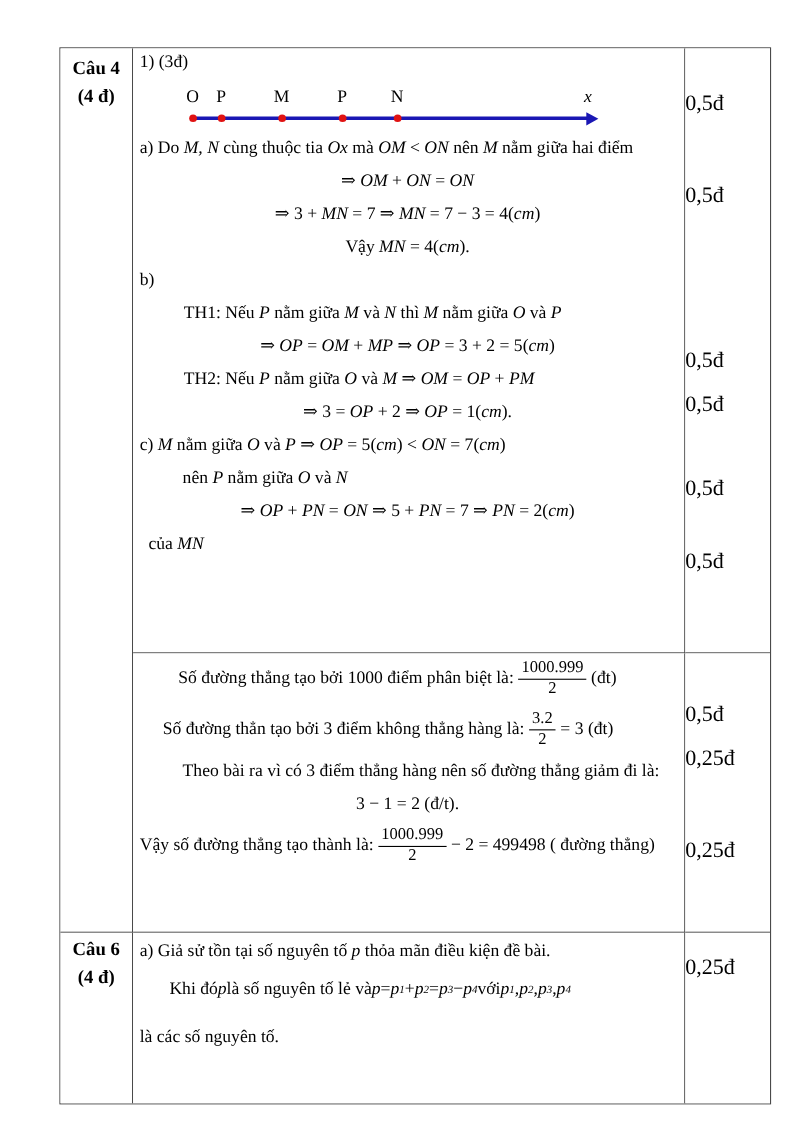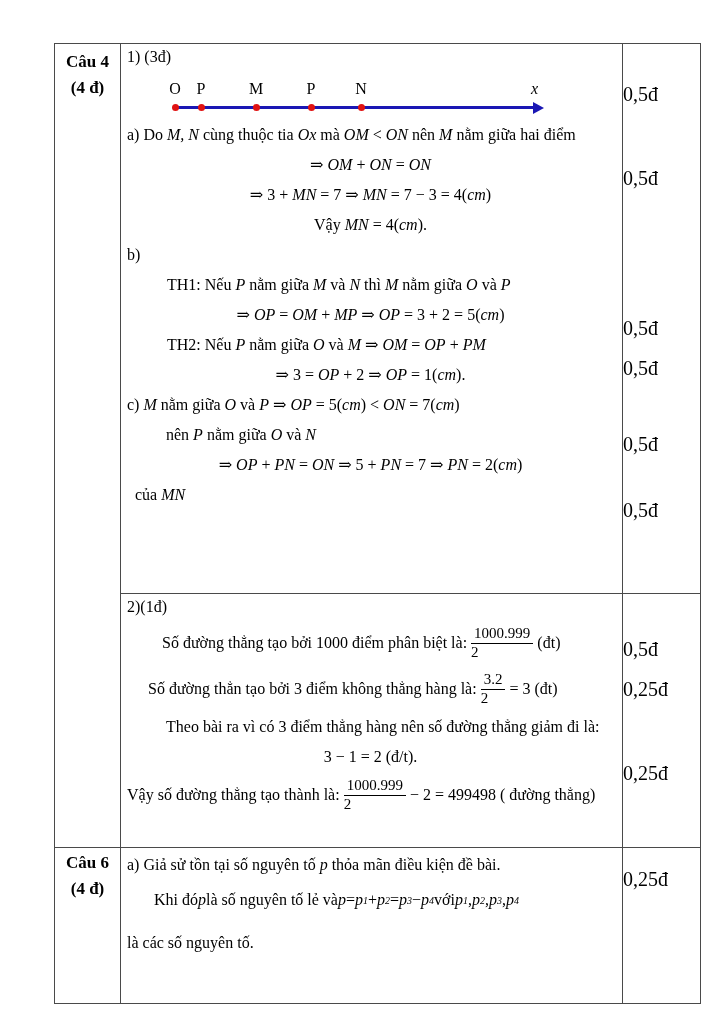--- a/index.html
+++ b/index.html
@@ -21,21 +21,21 @@
   .frl{height:46px;display:flex;align-items:center;white-space:nowrap;}
   .c{text-align:center;justify-content:center;}
   .i40{padding-left:40px;}
   .i35{padding-left:35px;}
   .i27{padding-left:27px;}
   .i21{padding-left:21px;}
   .i8{padding-left:8px;}
   .i3{padding-left:3px;margin-left:36px;}
   i{font-style:italic;}
   sub{font-size:10px;font-style:italic;}
-  .frac{display:inline-block;text-align:left;vertical-align:middle;font-size:15px;line-height:1.15;margin:16px 4px;}
+  .frac{display:inline-block;text-align:center;vertical-align:middle;font-size:15px;line-height:1.15;margin:16px 4px;}
   .frac .num{display:block;border-bottom:1px solid #000;padding:0 3px;}
   .frac .den{display:block;}
   .diagram{position:relative;height:50px;}
   .dlabel{position:absolute;top:10px;font-size:16px;transform:translateX(-50%);}
   .axisx{position:absolute;top:10px;font-size:16px;font-style:italic;}
   .ray{position:absolute;top:36px;height:3px;border-radius:1px;}
   .dot{position:absolute;top:33.5px;width:7px;height:7px;border-radius:50%;}
   .ahead{position:absolute;top:31.5px;width:0;height:0;
          border-top:6px solid transparent;border-bottom:6px solid transparent;
          border-left:11px solid #1a17b4;}
@@ -92,21 +92,20 @@
     <div class="cell bB">
       <div class="pt" style="top:40px">0,5đ</div>
       <div class="pt" style="top:124px">0,5đ</div>
       <div class="pt" style="top:274px">0,5đ</div>
       <div class="pt" style="top:314px">0,5đ</div>
       <div class="pt" style="top:390px">0,5đ</div>
       <div class="pt" style="top:456px">0,5đ</div>
     </div>
 
     <div class="cell bR bB content" style="grid-column:2">
-      <div class="hd">2)(1đ)</div>
       <div class="frl i35">Số đường thẳng tạo bởi 1000 điểm phân biệt là: <span class="frac">
             <span class="num">1000.999</span>
             <span class="den">2</span>
           </span> (đt)</div>
       <div class="frl i21">Số đường thẳn tạo bởi 3 điểm không thẳng hàng là: <span class="frac">
             <span class="num">3.2</span>
             <span class="den">2</span>
           </span> = 3 (đt)</div>
       <div class="ln i3">Theo bài ra vì có 3 điểm thẳng hàng nên số đường thẳng giảm đi là:</div>
       <div class="ln c">3 − 1 = 2 (đ/t).</div>

